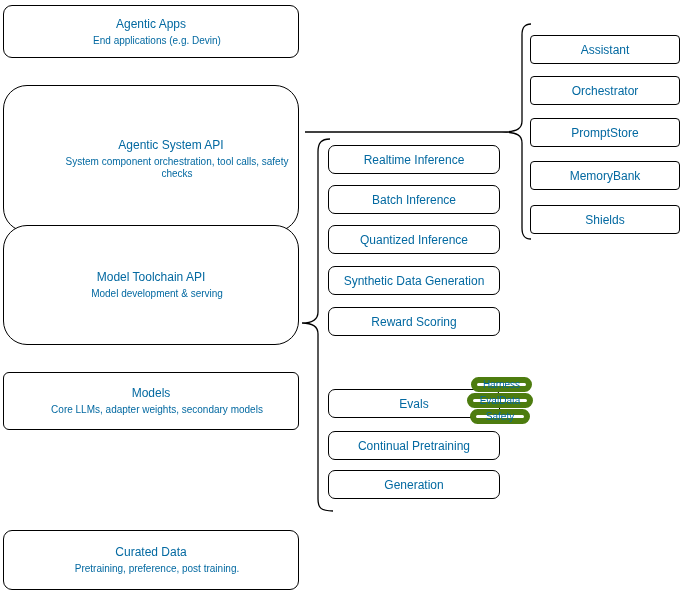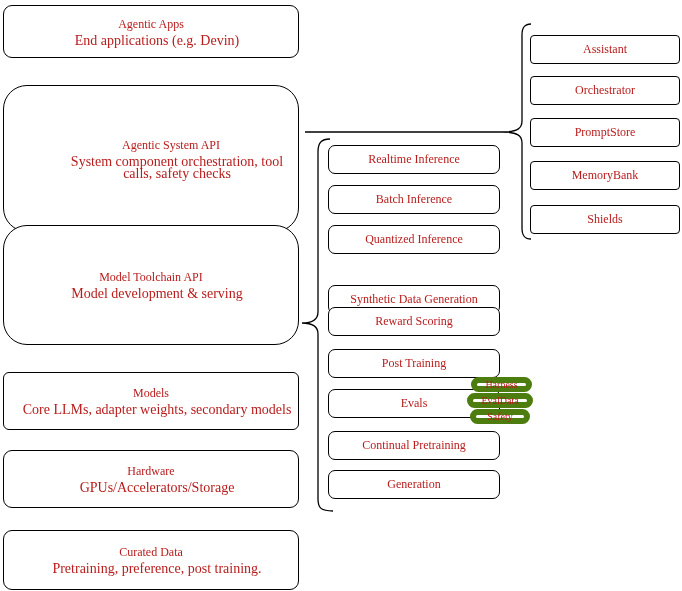--- a/index.html
+++ b/index.html
@@ -5,41 +5,41 @@
   html, body {
     margin: 0;
     padding: 0;
     background: #ffffff;
   }
   .canvas {
     position: relative;
     width: 682px;
     height: 591px;
     background: #ffffff;
-    font-family: Liberation Serif, serif;
-    color: #b91c1c;
+    font-family: Liberation Sans, sans-serif;
+    color: #0369a1;
     overflow: hidden;
   }
   .canvas * { box-sizing: border-box; }
 
   
   .node {
     position: absolute;
     left: 3px;
     width: 296px;
     background: #ffffff;
     border: 1px solid #000000;
     display: flex;
     flex-direction: column;
     align-items: center;
     justify-content: center;
     text-align: center;
   }
   .node .title    { font-size: 12px; line-height: 14px; }
-  .node .subtitle { font-size: 14px; line-height: 12px; margin-top: 4px; margin-left: 12px; }
+  .node .subtitle { font-size: 10px; line-height: 12px; margin-top: 4px; margin-left: 12px; }
 
   .rad-sm { border-radius: 9px; }
   .rad-lg { border-radius: 24px; }
 
   .lb0 { top: 5px;   height: 53px;  }
   .lb1 { top: 85px;  height: 147px; padding-left: 40px; }
   .lb2 { top: 225px; height: 120px; }
   .lb3 { top: 372px; height: 58px; border-radius: 6px;  }
   .lb4 { top: 450px; height: 58px;  }
   .lb5 { top: 530px; height: 60px;  }
@@ -54,21 +54,21 @@
     align-items: center;
     justify-content: center;
     text-align: center;
     font-size: 12px;
     z-index: 2;
   }
   .mid { left: 328px; width: 172px; height: 29px; }
   .m0 { top: 145px; }
   .m1 { top: 185px; }
   .m2 { top: 225px; }
-  .m3 { top: 266px; margin-top: 19px; }
+  .m3 { top: 266px; }
   .m4 { top: 307px; }
   .m5 { top: 349px; }
   .m6 { top: 389px; }
   .m7 { top: 431px; }
   .m8 { top: 470px; }
 
   
   .rgt { left: 530px; width: 150px; height: 29px; border-radius: 4px; }
   .r0 { top: 35px;  }
   .r1 { top: 76px;  }
@@ -127,36 +127,31 @@
   <div class="node rad-lg lb2">
     <div class="title">Model Toolchain API</div>
     <div class="subtitle">Model development &amp; serving</div>
   </div>
 
   <div class="node rad-sm lb3">
     <div class="title">Models</div>
     <div class="subtitle">Core LLMs, adapter weights, secondary models</div>
   </div>
 
-  <div class="node rad-sm lb4">
-    <div class="title">Hardware</div>
-    <div class="subtitle">GPUs/Accelerators/Storage</div>
-  </div>
 
   <div class="node rad-sm lb5">
     <div class="title">Curated Data</div>
     <div class="subtitle">Pretraining, preference, post training.</div>
   </div>
 
   <div class="small-node mid m0">Realtime Inference</div>
   <div class="small-node mid m1">Batch Inference</div>
   <div class="small-node mid m2">Quantized Inference</div>
   <div class="small-node mid m3">Synthetic Data Generation</div>
   <div class="small-node mid m4">Reward Scoring</div>
-  <div class="small-node mid m5">Post Training</div>
   <div class="small-node mid m6">Evals</div>
   <div class="small-node mid m7">Continual Pretraining</div>
   <div class="small-node mid m8">Generation</div>
 
   <div class="pill p0">Harness</div>
   <div class="pill p1">EvalData</div>
   <div class="pill p2">Safety</div>
 
   <div class="small-node rgt r0">Assistant</div>
   <div class="small-node rgt r1">Orchestrator</div>

